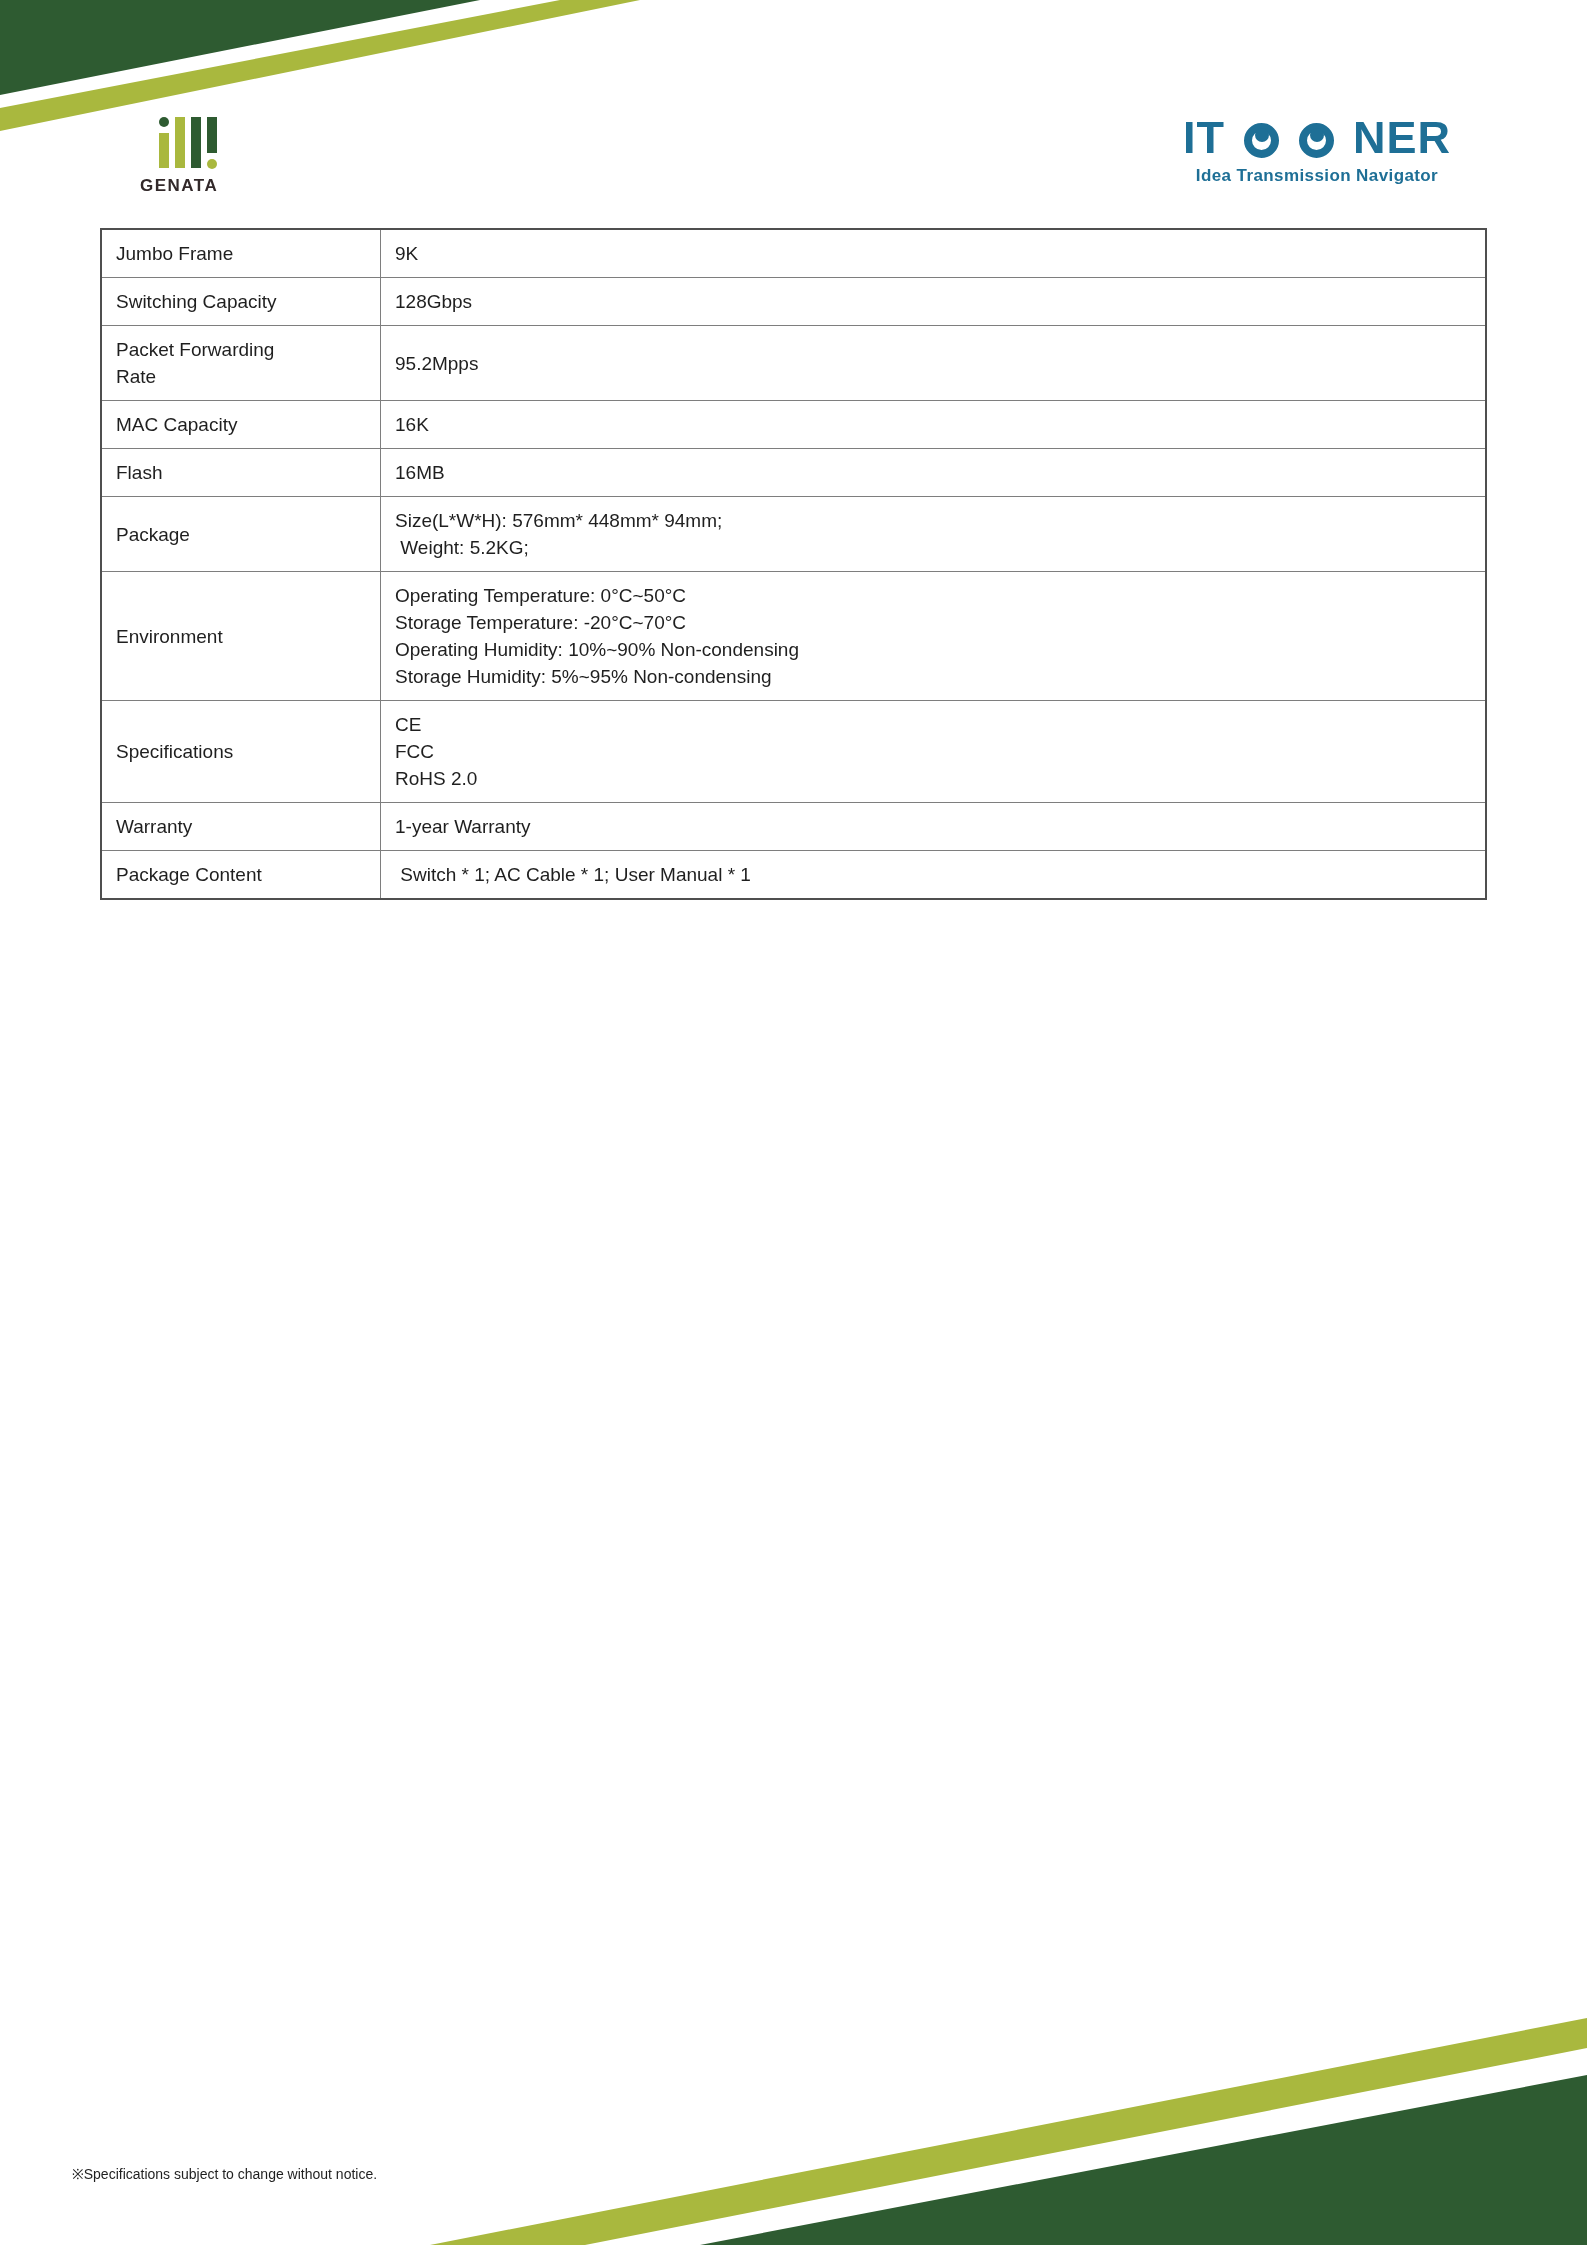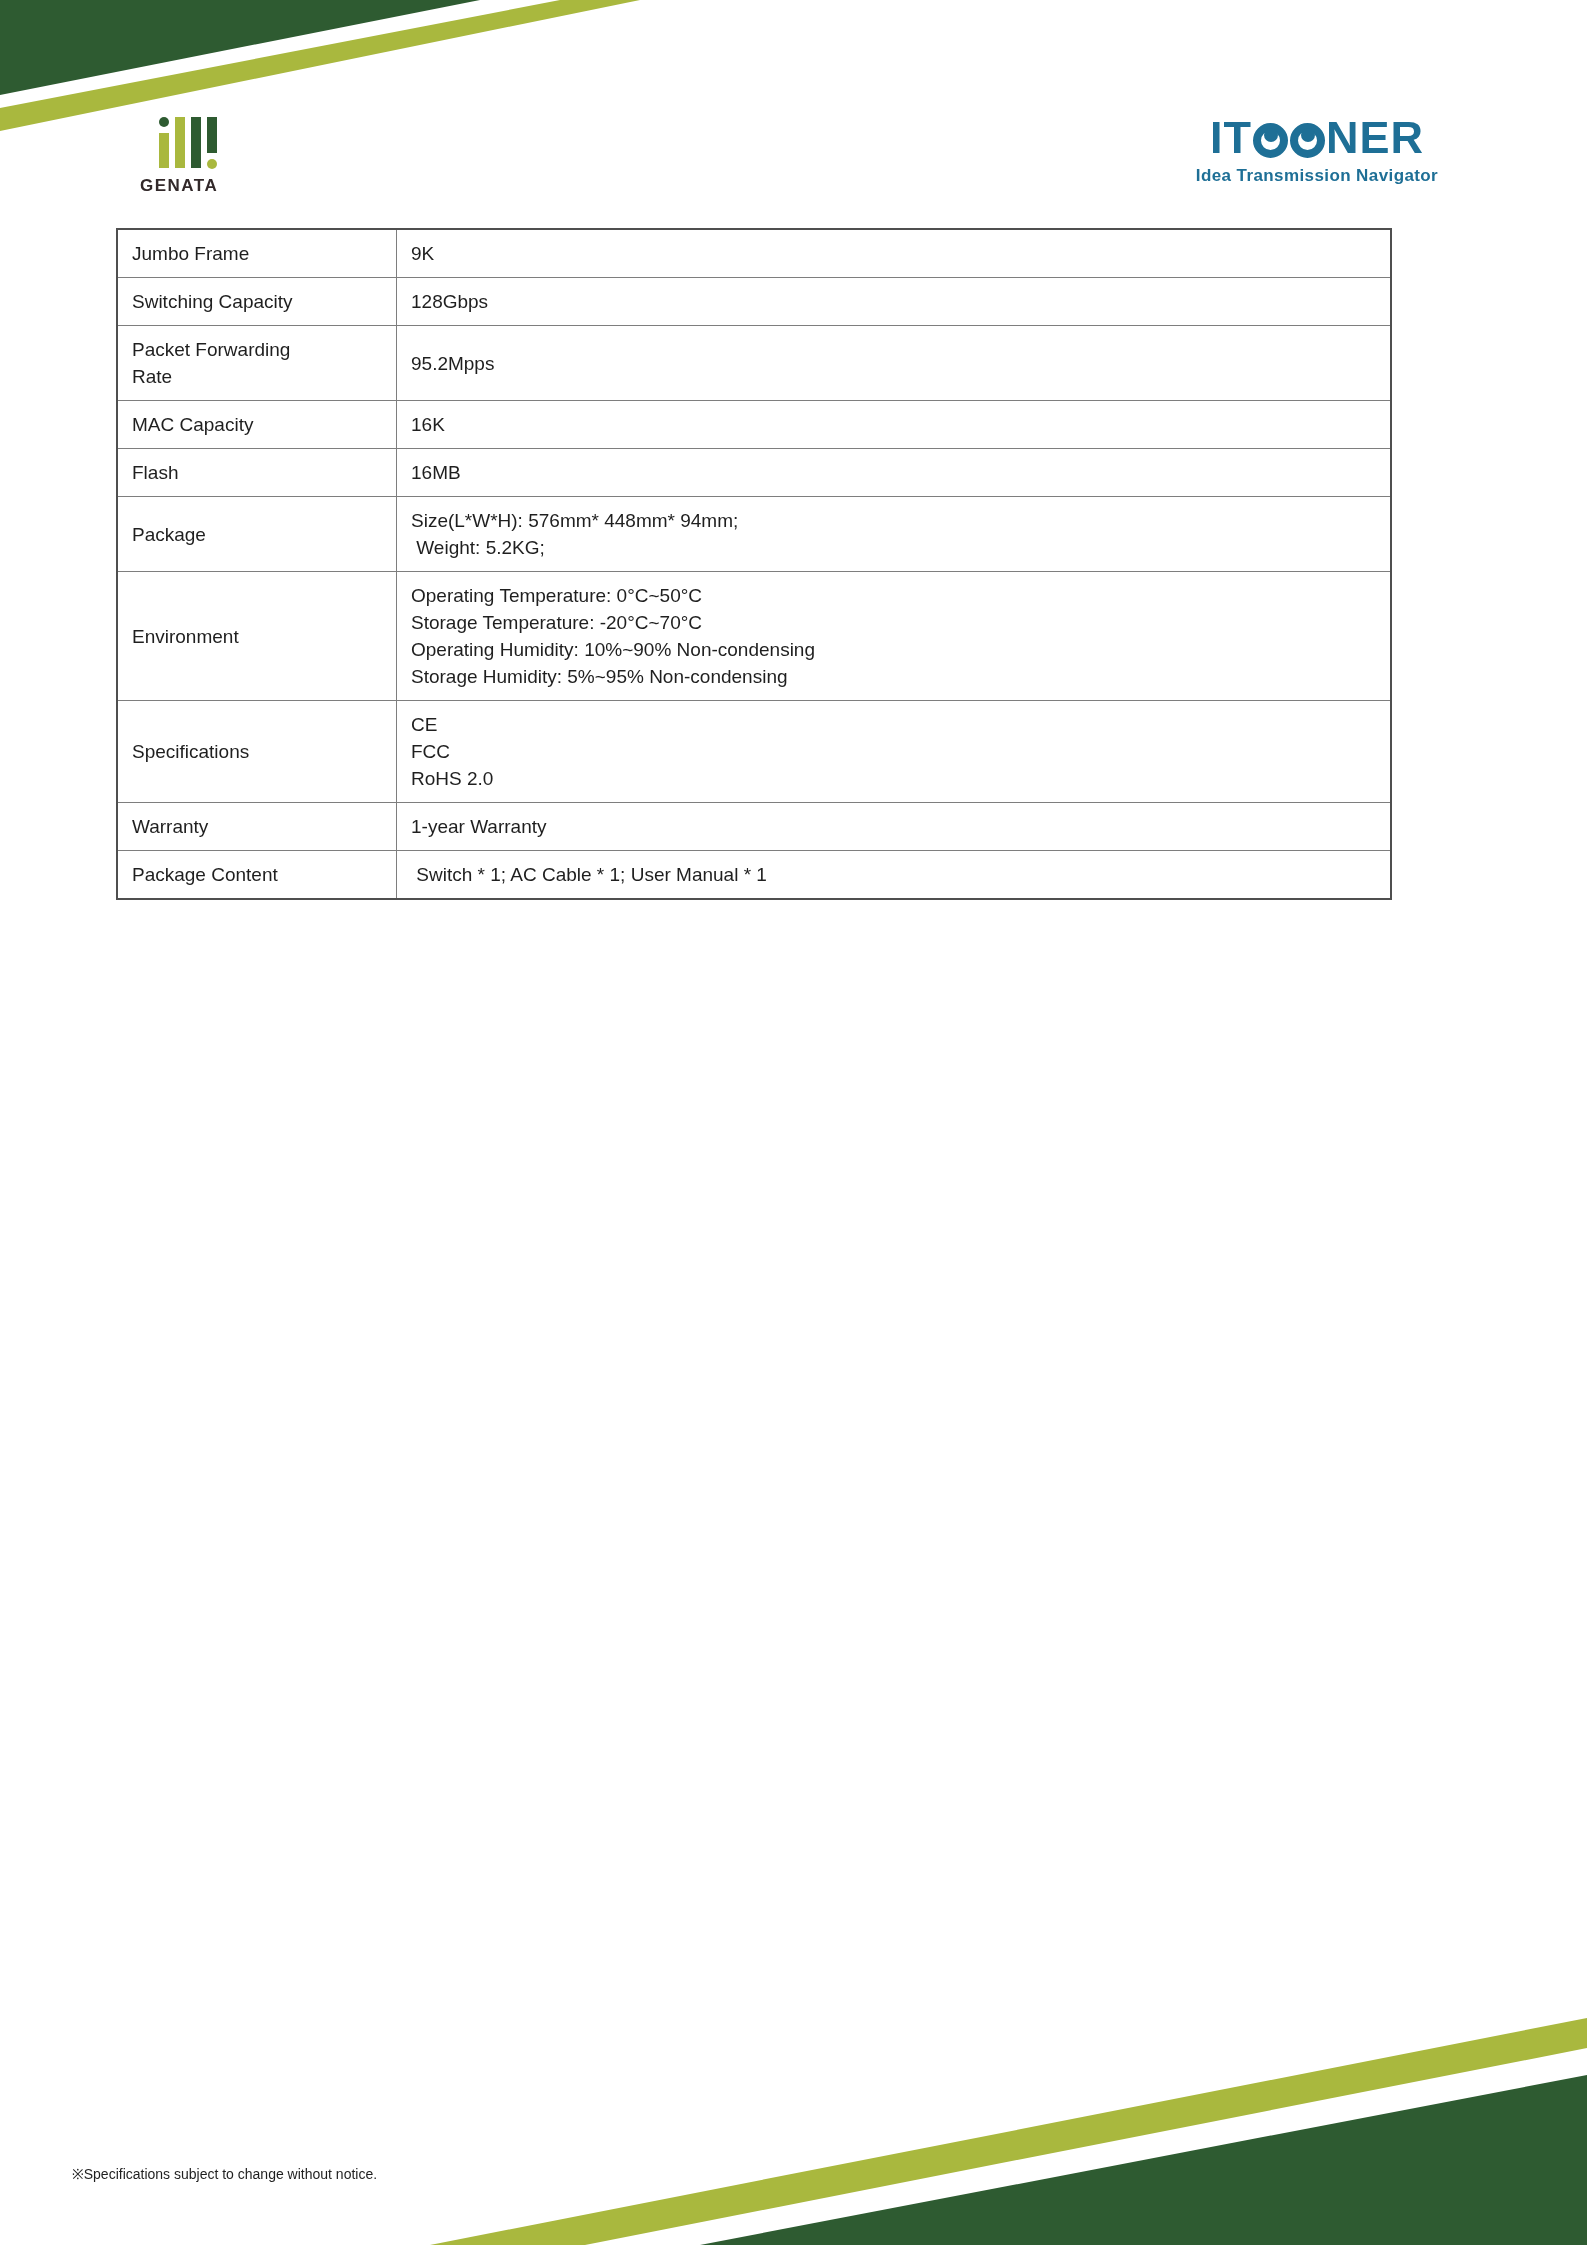--- a/index.html
+++ b/index.html
@@ -32,40 +32,40 @@
   .bar-i .gbar{height:35px;}
   .bar-l{height:51px;}
   .bar-excl .gbar{height:36px;margin-bottom:6px;}
   #genata-name{
     margin-top:7px;font-size:17px;font-weight:800;letter-spacing:1.5px;
     color:#32292a;white-space:nowrap;
   }
 
   
   #itooner-logo{position:absolute;left:1183px;top:118px;width:268px;text-align:center;color:var(--teal,#1e6f96);}
-  #itooner-wordmark{display:flex;justify-content:center;align-items:center;height:40px;}
+  #itooner-wordmark{display:flex;justify-content:space-between;align-items:center;height:40px;}
   .wm-text{font-size:45px;font-weight:bold;letter-spacing:1px;line-height:40px;}
   .eye{
     position:relative;display:inline-block;box-sizing:border-box;
     width:35px;height:35px;border-radius:50%;
     border:8px solid var(--teal,#1e6f96);
     background:#ffffff;margin:0 1px;top:2px;
   }
   .pupil{
     position:absolute;width:14px;height:14px;border-radius:50%;
     background:var(--teal,#1e6f96);top:-3px;left:3px;
   }
   #itooner-tagline{
     margin-top:8px;font-size:17px;font-weight:bold;letter-spacing:0.4px;
     white-space:nowrap;
   }
 
   
   #spec-table{
-    position:absolute;left:116px;top:228px;width:1276px;
+    position:absolute;left:100px;top:228px;width:1387px;
     border-collapse:collapse;table-layout:fixed;
     font-size:19px;
   }
   #spec-table{border:2px solid #4f4f4f;}
   #spec-table td{
     border:1px solid #7e7e7e;
     vertical-align:middle;
     padding:10px 14px;
     line-height:27px;
   }

